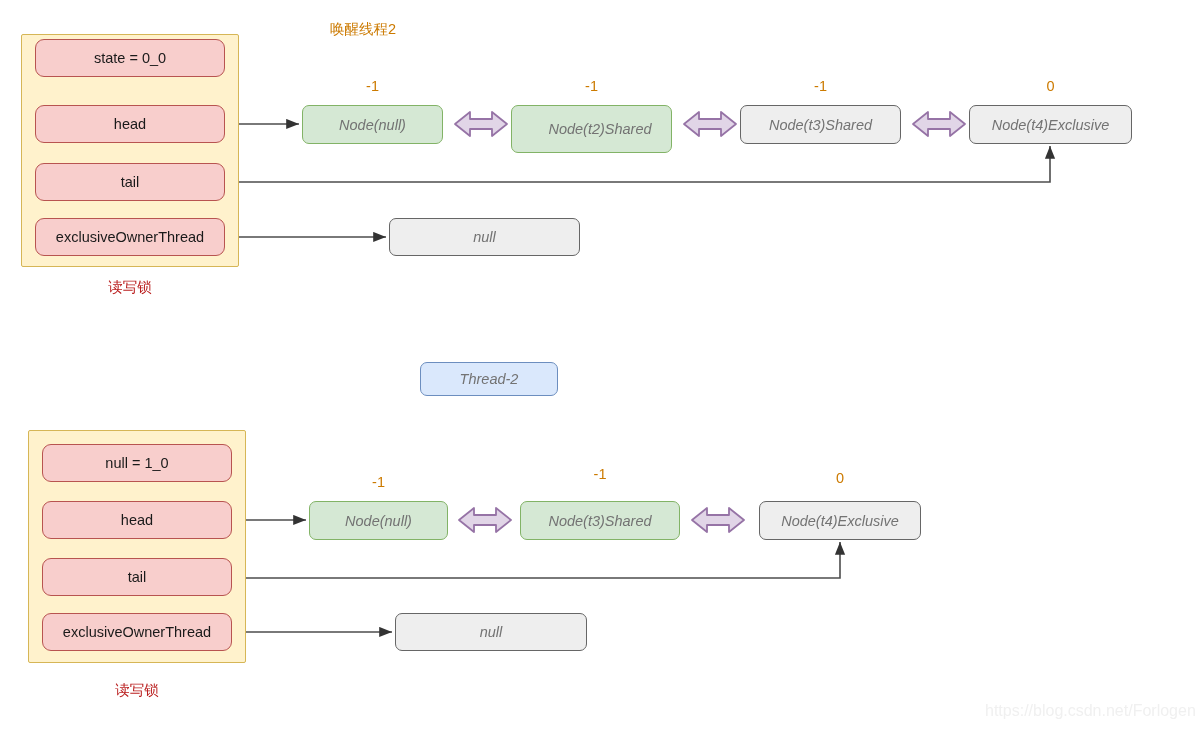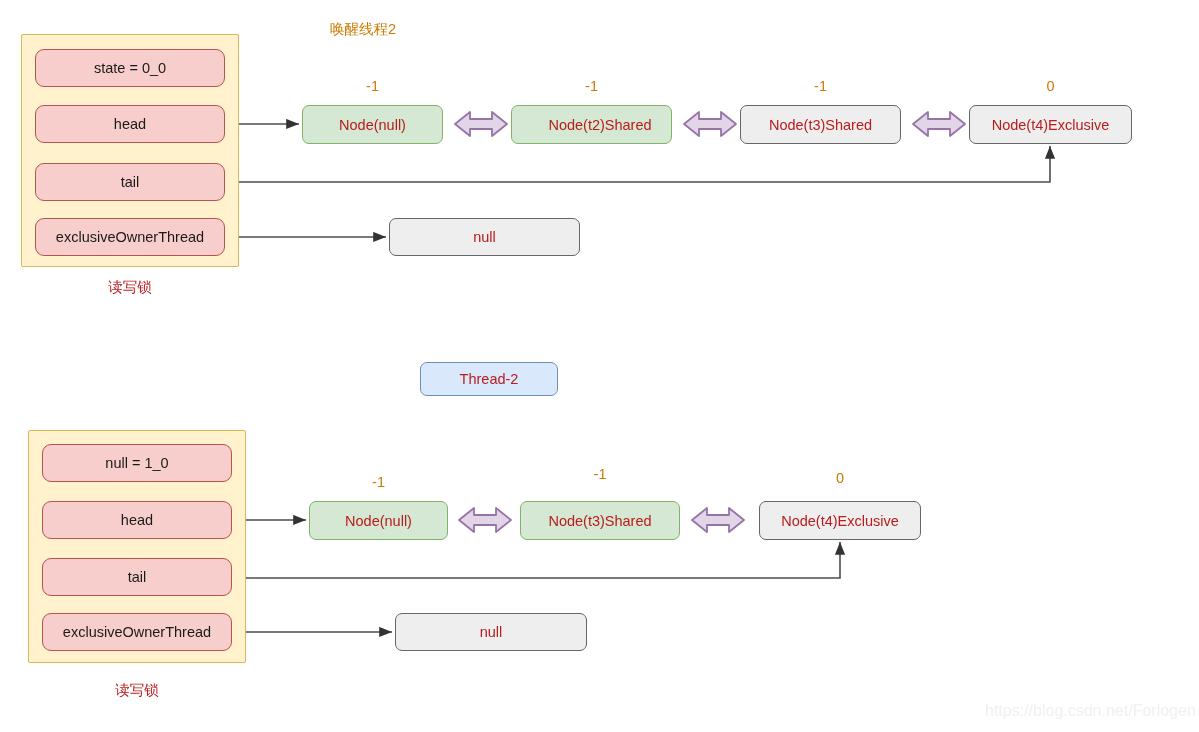--- a/index.html
+++ b/index.html
@@ -42,22 +42,23 @@
     white-space: nowrap;
   }
 
   
   .node-box {
     border-radius: 7px;
     display: flex;
     align-items: center;
     justify-content: center;
     font-size: 14.5px;
-    color: #b91c1c;
+    color: #737373;
     white-space: nowrap;
+    font-style: italic;
   }
   .node-green {
     background: #d5e8d4;
     border: 1px solid #82b366;
   }
   .node-gray {
     background: #eeeeee;
     border: 1px solid #666666;
   }
   .node-blue {
@@ -130,34 +131,34 @@
     </g>
     <g>
       <path d="M692,520 L707,508 L707,515 L729,515 L729,508 L744,520 L729,532 L729,525 L707,525 L707,532 Z" fill="#e1d5e7" stroke="#9673a6" stroke-width="1.8" stroke-linejoin="round"></path>
     </g>
   </svg>
 
   <div class="abs anno" style="left:330px; top:20px;">唤醒线程2</div>
 
   <div class="abs lock-container" style="left:21px; top:34px; width:218px; height:233px;"></div>
 
-  <div class="abs field-box" style="left:35px; top:49px; width:190px; height:38px;">state = 0_0</div>
+  <div class="abs field-box" style="left:35px; top:39px; width:190px; height:38px;">state = 0_0</div>
   <div class="abs field-box" style="left:35px; top:105px; width:190px; height:38px;">head</div>
   <div class="abs field-box" style="left:35px; top:163px; width:190px; height:38px;">tail</div>
   <div class="abs field-box" style="left:35px; top:218px; width:190px; height:38px;">exclusiveOwnerThread</div>
 
   <div class="abs ws-label" style="left:21px; top:278px; width:218px;">读写锁</div>
 
   <div class="abs node-box node-gray" style="left:389px; top:218px; width:191px; height:38px;">null</div>
 
   <div class="abs anno" style="left:302px; top:78px; width:141px; text-align:center;">-1</div>
   <div class="abs node-box node-green" style="left:302px; top:105px; width:141px; height:39px;">Node(null)</div>
 
   <div class="abs anno" style="left:511px; top:78px; width:161px; text-align:center;">-1</div>
-  <div class="abs node-box node-green" style="left:511px; top:105px; width:161px; height:39px;padding-left:17px;">Node(t2)Shared</div>
+  <div class="abs node-box node-green" style="left:511px; top:105px; width:161px; height:48px;padding-left:17px;">Node(t2)Shared</div>
 
   <div class="abs anno" style="left:740px; top:78px; width:161px; text-align:center;">-1</div>
   <div class="abs node-box node-gray" style="left:740px; top:105px; width:161px; height:39px;">Node(t3)Shared</div>
 
   <div class="abs anno" style="left:969px; top:78px; width:163px; text-align:center;">0</div>
   <div class="abs node-box node-gray" style="left:969px; top:105px; width:163px; height:39px;">Node(t4)Exclusive</div>
 
   <div class="abs node-box node-blue" style="left:420px; top:362px; width:138px; height:34px;">Thread-2</div>
 
 

